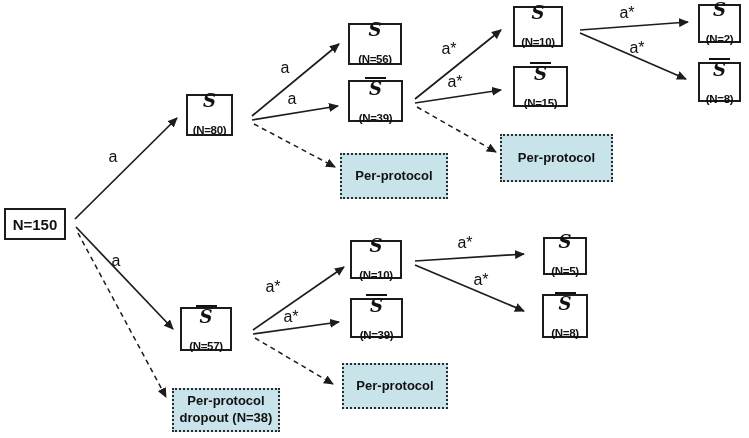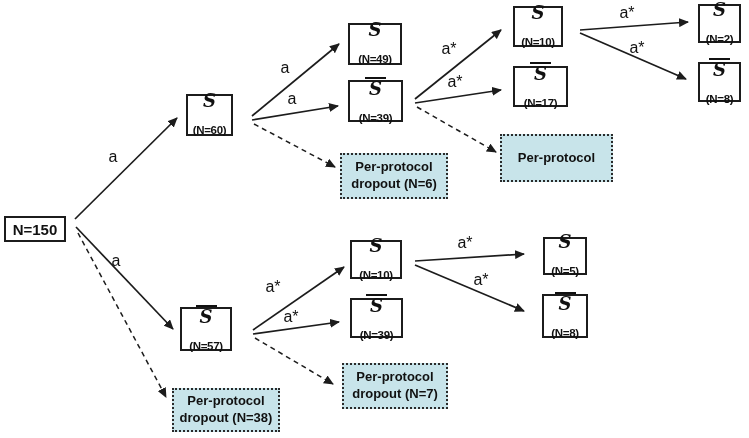--- a/index.html
+++ b/index.html
@@ -60,36 +60,36 @@
     <line class="edge-solid" x1="253" y1="334" x2="339" y2="322" marker-end="url(#ah)"></line>
     <line class="edge-solid" x1="415" y1="261" x2="524" y2="254" marker-end="url(#ah)"></line>
     <line class="edge-solid" x1="415" y1="265" x2="524" y2="311" marker-end="url(#ah)"></line>
 
     <line class="edge-dashed" x1="78" y1="233" x2="166" y2="397" marker-end="url(#ah)"></line>
     <line class="edge-dashed" x1="254" y1="124" x2="335" y2="167" marker-end="url(#ah)"></line>
     <line class="edge-dashed" x1="417" y1="107" x2="496" y2="152" marker-end="url(#ah)"></line>
     <line class="edge-dashed" x1="255" y1="338" x2="333" y2="384" marker-end="url(#ah)"></line>
   </svg>
 
-  <div class="rootbox" style="left:4px;top:216px;width:62px;height:26px">
+  <div class="rootbox" style="left:4px;top:208px;width:62px;height:32px">
     <span>N=150</span>
   </div>
 
   <div class="node" style="left:186px;top:94px;width:47px;height:42px">
     <span class="sym">S</span>
-    <span class="count">(N=60)</span>
+    <span class="count">(N=80)</span>
   </div>
   <div class="node" style="left:180px;top:307px;width:52px;height:44px">
     <span class="sym bar">S</span>
     <span class="count">(N=57)</span>
   </div>
 
   <div class="node" style="left:348px;top:23px;width:54px;height:42px">
     <span class="sym">S</span>
-    <span class="count">(N=49)</span>
+    <span class="count">(N=56)</span>
   </div>
   <div class="node" style="left:348px;top:80px;width:55px;height:42px">
     <span class="sym bar">S</span>
     <span class="count">(N=39)</span>
   </div>
 
   <div class="node" style="left:350px;top:240px;width:52px;height:39px">
     <span class="sym">S</span>
     <span class="count">(N=10)</span>
   </div>
@@ -97,21 +97,21 @@
     <span class="sym bar">S</span>
     <span class="count">(N=39)</span>
   </div>
 
   <div class="node" style="left:513px;top:6px;width:50px;height:41px">
     <span class="sym">S</span>
     <span class="count">(N=10)</span>
   </div>
   <div class="node" style="left:513px;top:66px;width:55px;height:41px">
     <span class="sym bar">S</span>
-    <span class="count">(N=17)</span>
+    <span class="count">(N=15)</span>
   </div>
 
   <div class="node" style="left:543px;top:237px;width:44px;height:38px">
     <span class="sym">S</span>
     <span class="count">(N=5)</span>
   </div>
   <div class="node" style="left:542px;top:294px;width:46px;height:44px">
     <span class="sym bar">S</span>
     <span class="count">(N=8)</span>
   </div>
@@ -120,32 +120,30 @@
     <span class="sym">S</span>
     <span class="count">(N=2)</span>
   </div>
   <div class="node" style="left:698px;top:62px;width:43px;height:40px">
     <span class="sym bar">S</span>
     <span class="count">(N=8)</span>
   </div>
 
   <div class="dropout" style="left:340px;top:153px;width:108px;height:46px">
     <span>Per-protocol</span>
-    <span>dropout (N=6)</span>
   </div>
   <div class="dropout" style="left:500px;top:134px;width:113px;height:48px">
     <span>Per-protocol</span>
   </div>
   <div class="dropout" style="left:172px;top:388px;width:108px;height:44px">
     <span>Per-protocol</span>
     <span>dropout (N=38)</span>
   </div>
   <div class="dropout" style="left:342px;top:363px;width:106px;height:46px">
     <span>Per-protocol</span>
-    <span>dropout (N=7)</span>
   </div>
 
   <span class="elabel" style="left:113px;top:157px">a</span>
   <span class="elabel" style="left:116px;top:261px">a</span>
   <span class="elabel" style="left:285px;top:68px">a</span>
   <span class="elabel" style="left:292px;top:99px">a</span>
   <span class="elabel" style="left:449px;top:49px">a*</span>
   <span class="elabel" style="left:455px;top:82px">a*</span>
   <span class="elabel" style="left:627px;top:13px">a*</span>
   <span class="elabel" style="left:637px;top:48px">a*</span>

